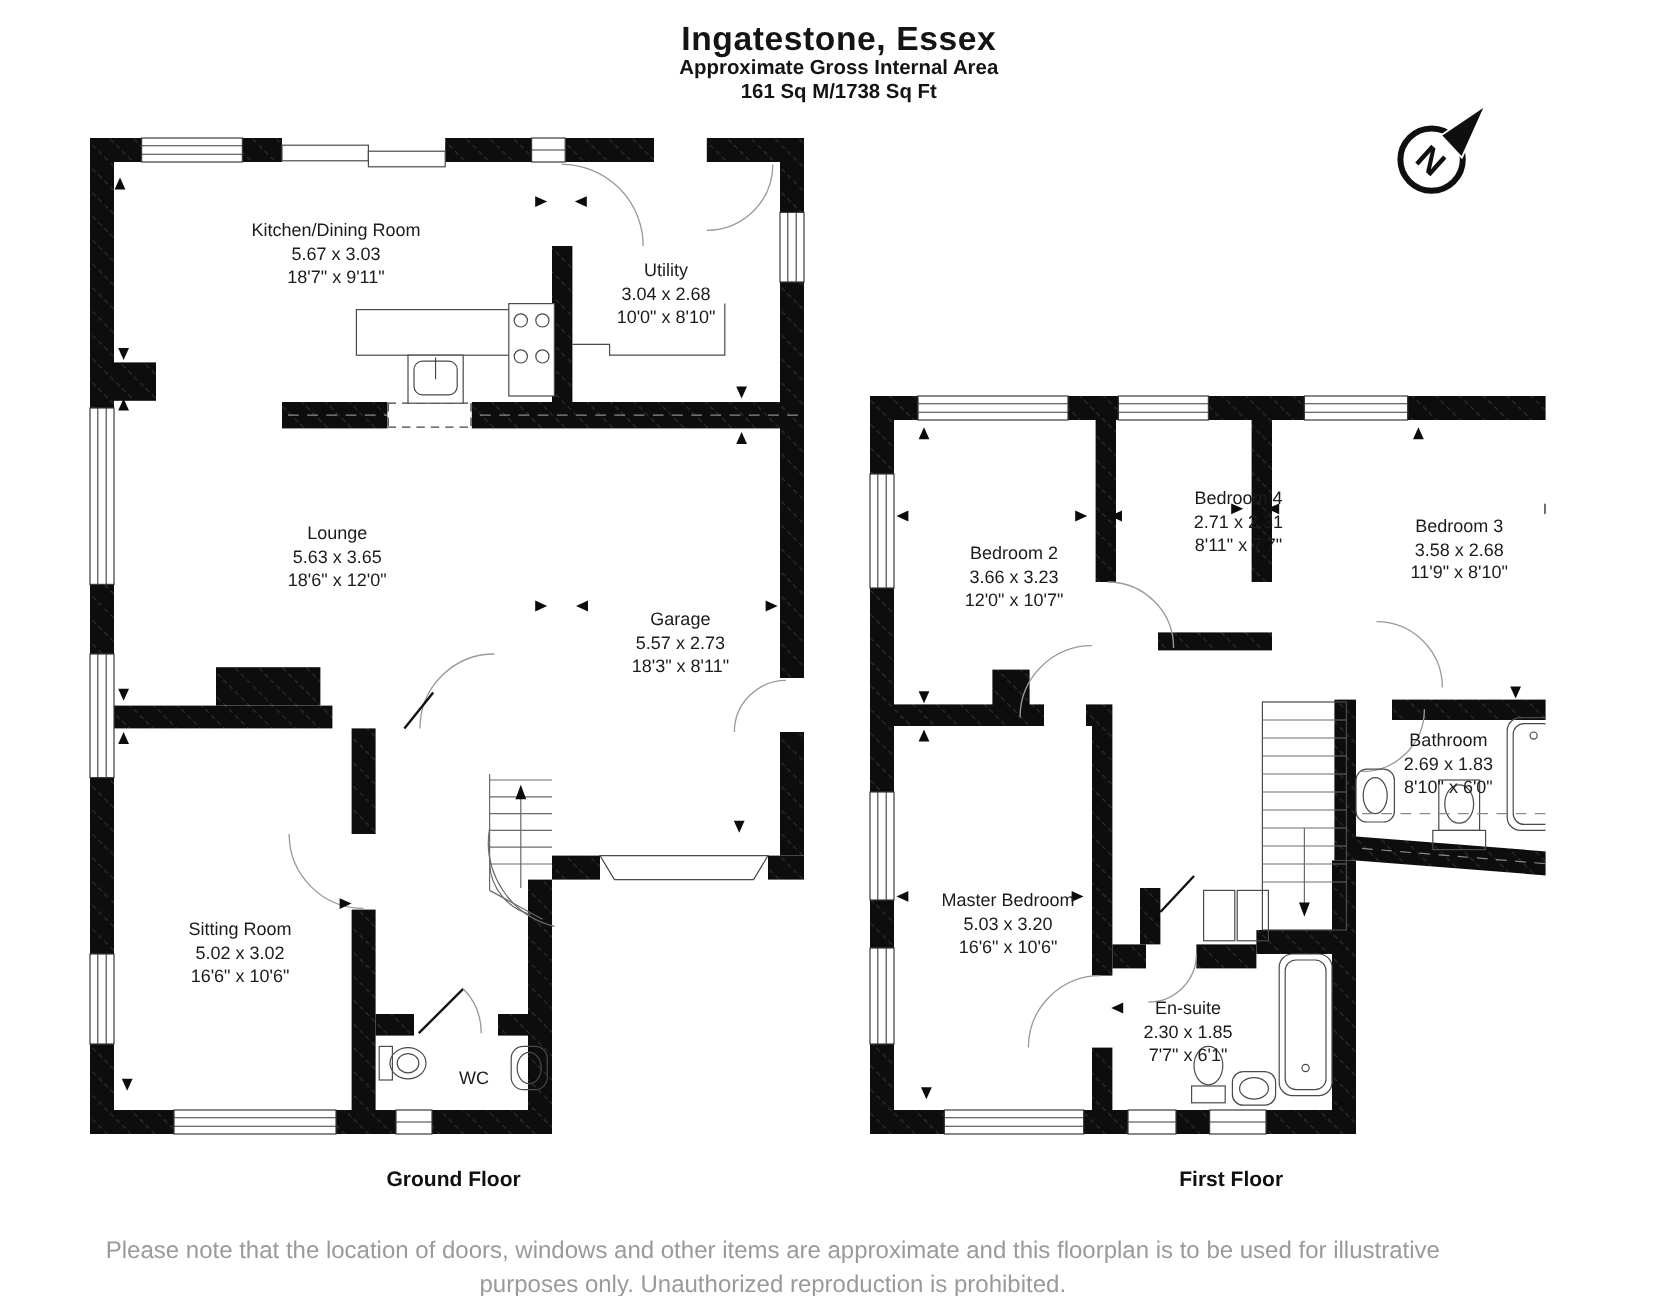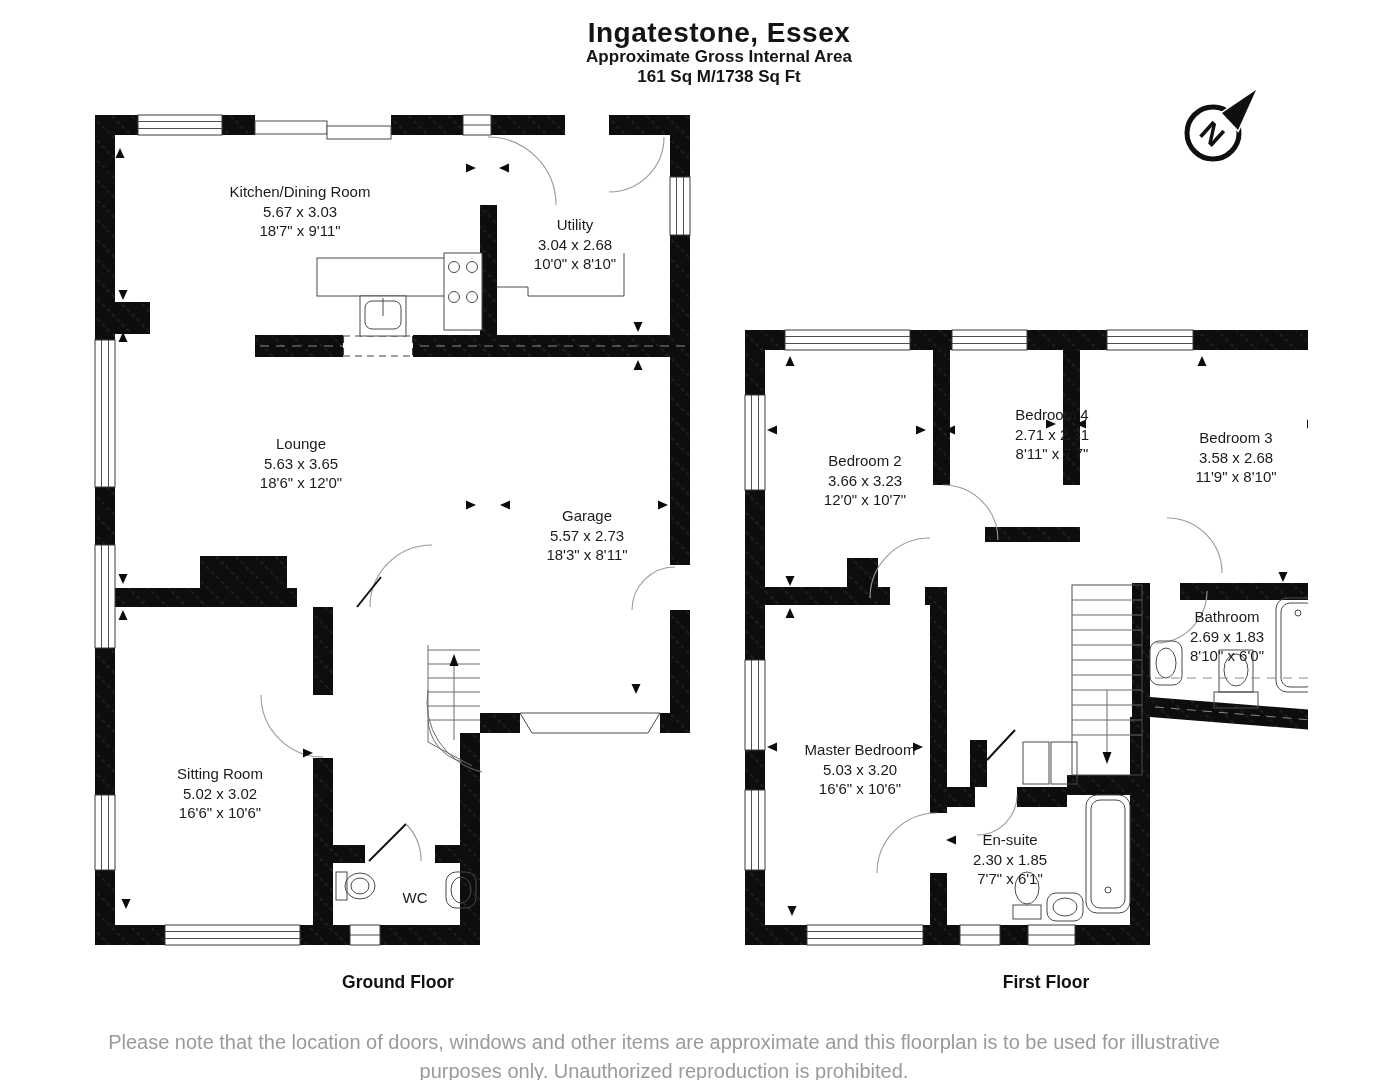--- a/index.html
+++ b/index.html
@@ -1,17 +1,17 @@
 <!DOCTYPE html>
 <html><head>
 <meta charset="utf-8">
 <style>
   html,body{margin:0;padding:0;background:#fff;}
   #stage{position:relative;width:1288px;height:1080px;background:#fff;overflow:hidden;
-         font-family:"Liberation Sans",sans-serif;margin-left:20px;}
+         font-family:"Liberation Sans",sans-serif;}
   svg{position:absolute;left:0;top:0;}
   svg rect.w, svg polygon.w{fill:url(#wh);stroke:none;}
   svg .t{fill:none;stroke:#4a4a4a;stroke-width:1;}
   svg .t2{fill:#fff;stroke:#4a4a4a;stroke-width:1;}
   svg .win{fill:#fff;stroke:#3a3a3a;stroke-width:1;}
   svg .wl{stroke:#3a3a3a;stroke-width:0.9;}
   svg .arc{fill:none;stroke:#9a9a9a;stroke-width:1.1;}
   svg .leaf{stroke:#111;stroke-width:2;}
   svg .tread{stroke:#6a6a6a;stroke-width:1;}
   svg .dashw{stroke:#8a8a8a;stroke-width:1;stroke-dasharray:9 7;}

